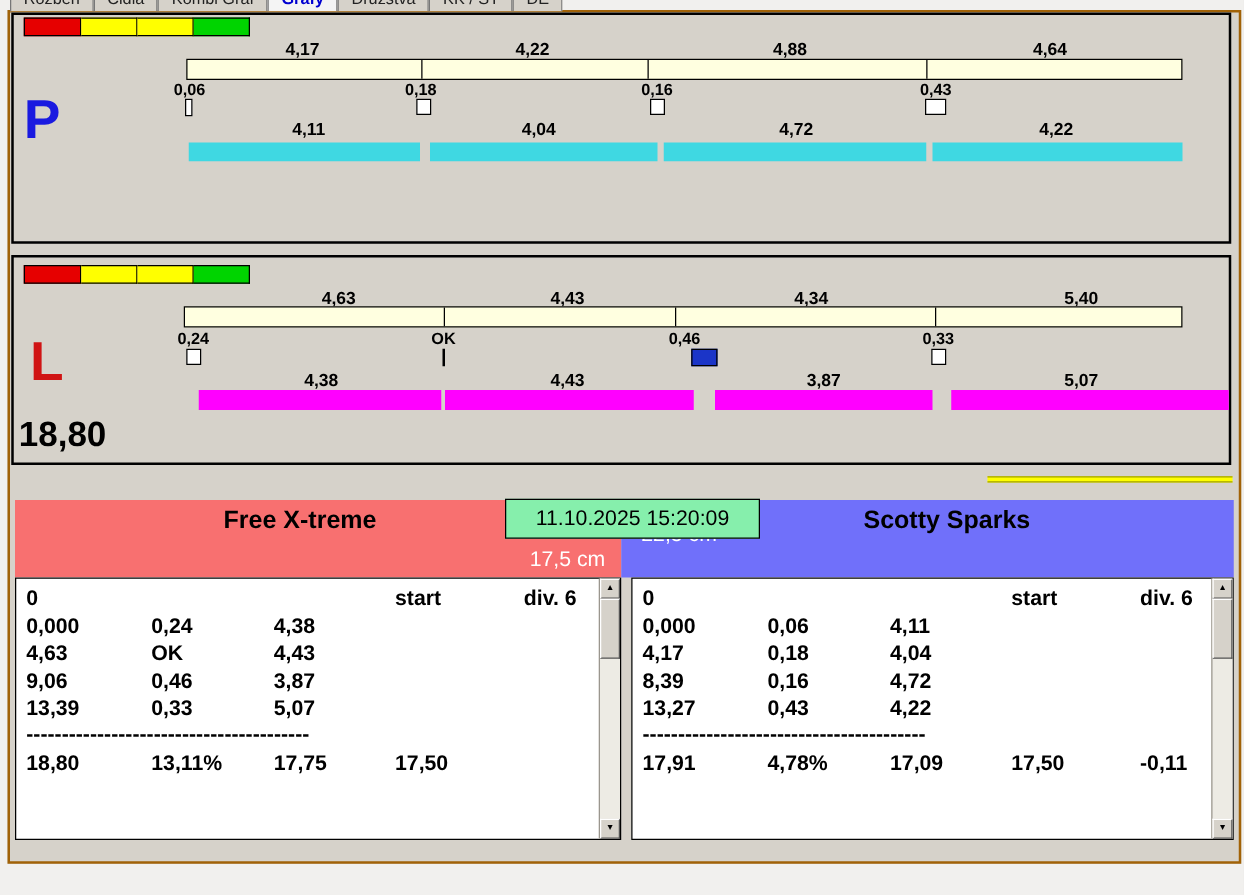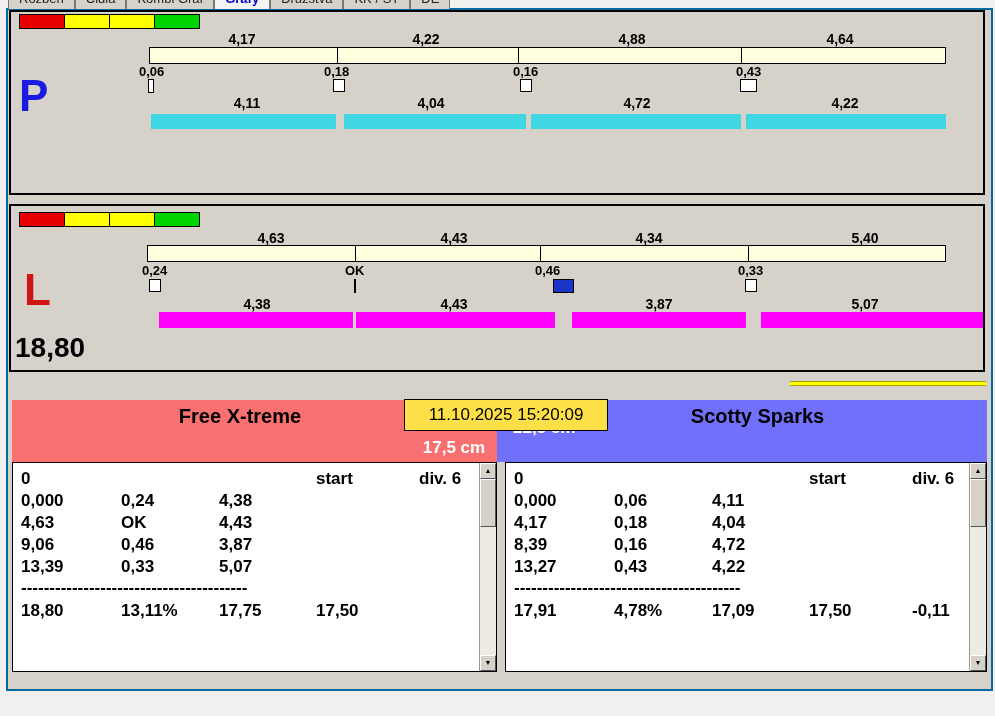--- a/index.html
+++ b/index.html
@@ -7,21 +7,21 @@
   .screen{position:relative;width:995px;height:716px;overflow:hidden;background:#f1f0ee;}
 
   
   .tabbar{position:absolute;left:8px;top:0;height:9px;overflow:hidden;white-space:nowrap;z-index:6;}
   .tab{display:inline-block;vertical-align:top;height:22px;line-height:21px;margin-top:-13px;
        padding:0 10px;border:1px solid #777;border-bottom:none;background:#d6d2ca;
        font-size:13px;color:#222;}
   .tab.selected{background:#f4f4f4;color:#0000d0;font-weight:bold;}
 
   
-  .window{position:absolute;left:6px;top:8px;width:983px;height:679px;border:2px solid #0369a1;
+  .window{position:absolute;left:6px;top:8px;width:983px;height:679px;border:2px solid #a16207;
           background:#d6d2ca;}
 
   .panel{position:absolute;border:2px solid #000;background:#d6d2ca;box-sizing:border-box;}
 
   .lights{position:absolute;display:flex;}
   .light{width:44px;height:13px;border:1px solid #000;border-left:none;display:inline-block;}
   .light:first-child{border-left:1px solid #000;}
 
   .ruler{position:absolute;height:15px;background:#ffffe0;border:1px solid #000;}
   .rdiv{position:absolute;top:0;bottom:0;width:1px;background:#000;}
@@ -45,23 +45,23 @@
                 line-height:1.05;padding:2px 6px 3px 3px;white-space:nowrap;}
   .lane-total-l{position:absolute;color:#000;font-size:28px;font-weight:bold;line-height:1;white-space:nowrap;}
 
   .yellow-line{position:absolute;background:#ffff00;border-top:1px solid #a0a000;border-bottom:1px solid #a0a000;}
 
   .team-header{position:absolute;height:62px;}
   .team-header.red{background:#f87070;}
   .team-header.blue{background:#7070fa;}
   .team-title{position:absolute;text-align:center;font-size:20px;font-weight:bold;color:#000;}
   .team-dogs{position:absolute;text-align:center;font-size:14px;font-weight:bold;color:#fff;}
-  .jump-height{position:absolute;font-size:17px;font-weight:bold;color:#fff;white-space:nowrap;}
-
-  .clockbox{position:absolute;width:202px;height:30px;background:#fde047;border:1px solid #000;
+  .jump-height{position:absolute;font-size:17px;font-weight:normal;color:#fff;white-space:nowrap;}
+
+  .clockbox{position:absolute;width:202px;height:30px;background:#86efac;border:1px solid #000;
             text-align:center;line-height:30px;font-size:17px;color:#000;z-index:4;}
 
   .listbox{position:absolute;background:#fff;border:1px solid #000;box-sizing:border-box;}
   .lb-content{position:absolute;left:0;top:0;right:17px;bottom:0;padding:5px 0 0 8px;overflow:hidden;}
   .lb-row{display:grid;grid-template-columns:100px 98px 97px 103px auto;height:22px;line-height:22px;
           font-size:17px;font-weight:bold;color:#000;white-space:nowrap;}
   .lb-sep{height:22px;line-height:20px;font-size:17px;font-weight:bold;color:#000;
           white-space:nowrap;overflow:hidden;}
 
   .scrollbar{position:absolute;top:0;right:0;bottom:0;width:17px;background:#edebe4;border-left:1px solid #9a968e;box-sizing:border-box;}

